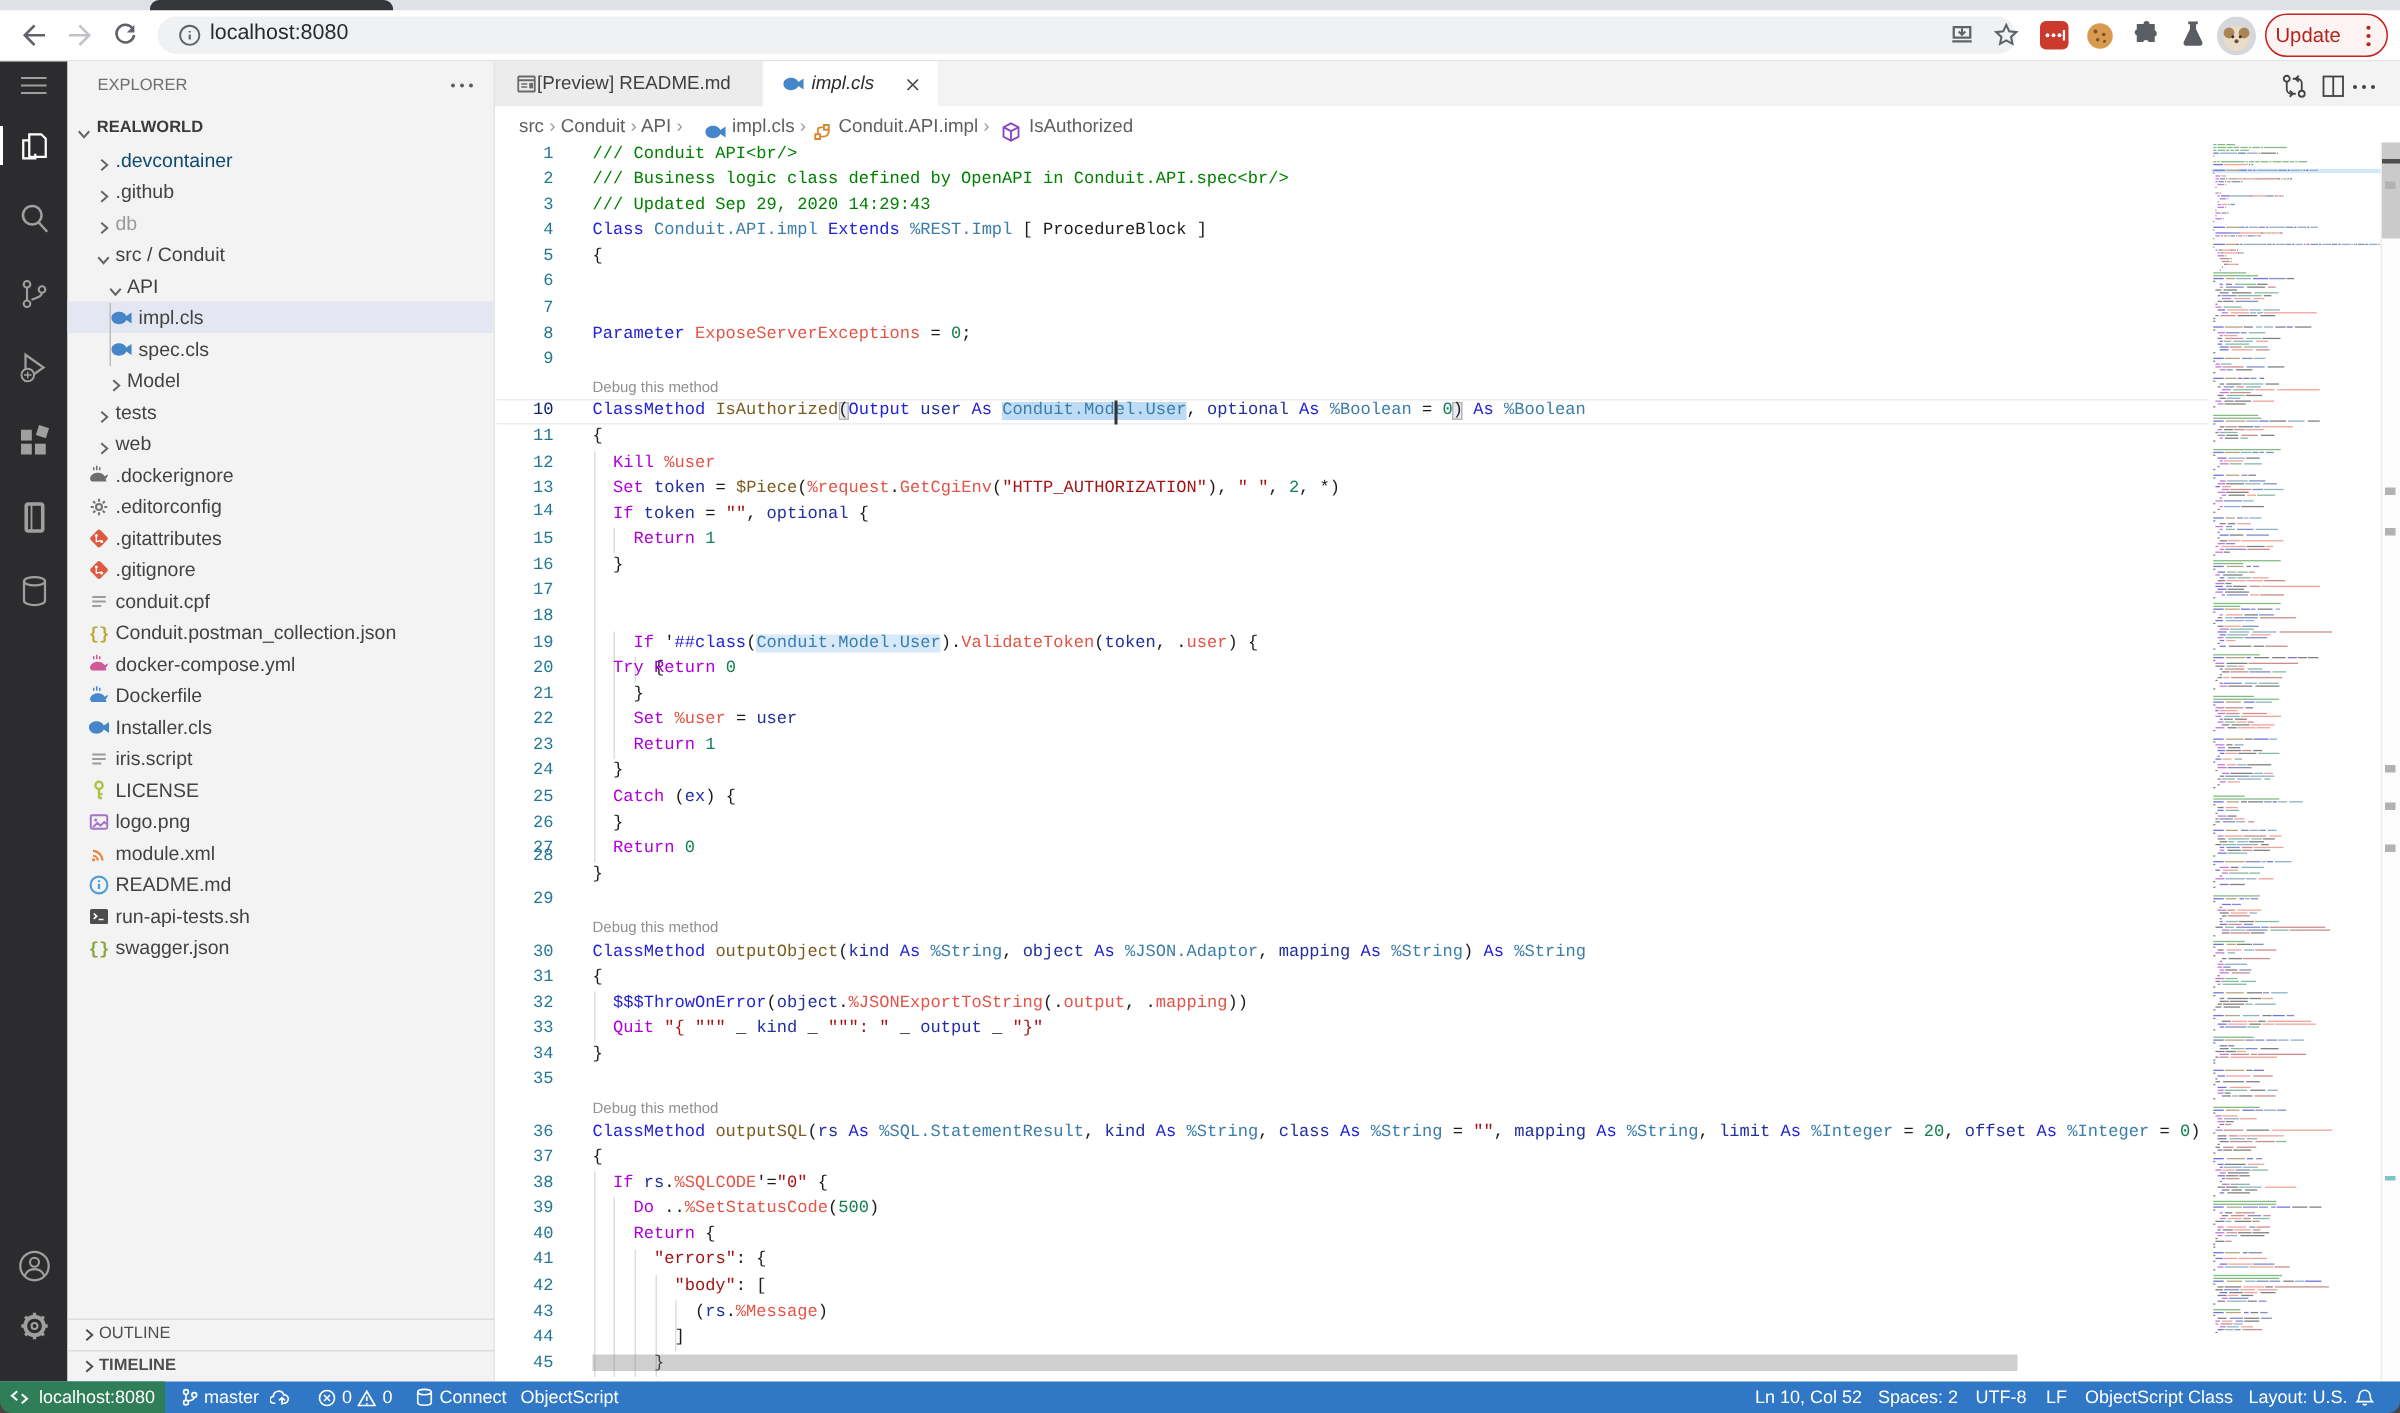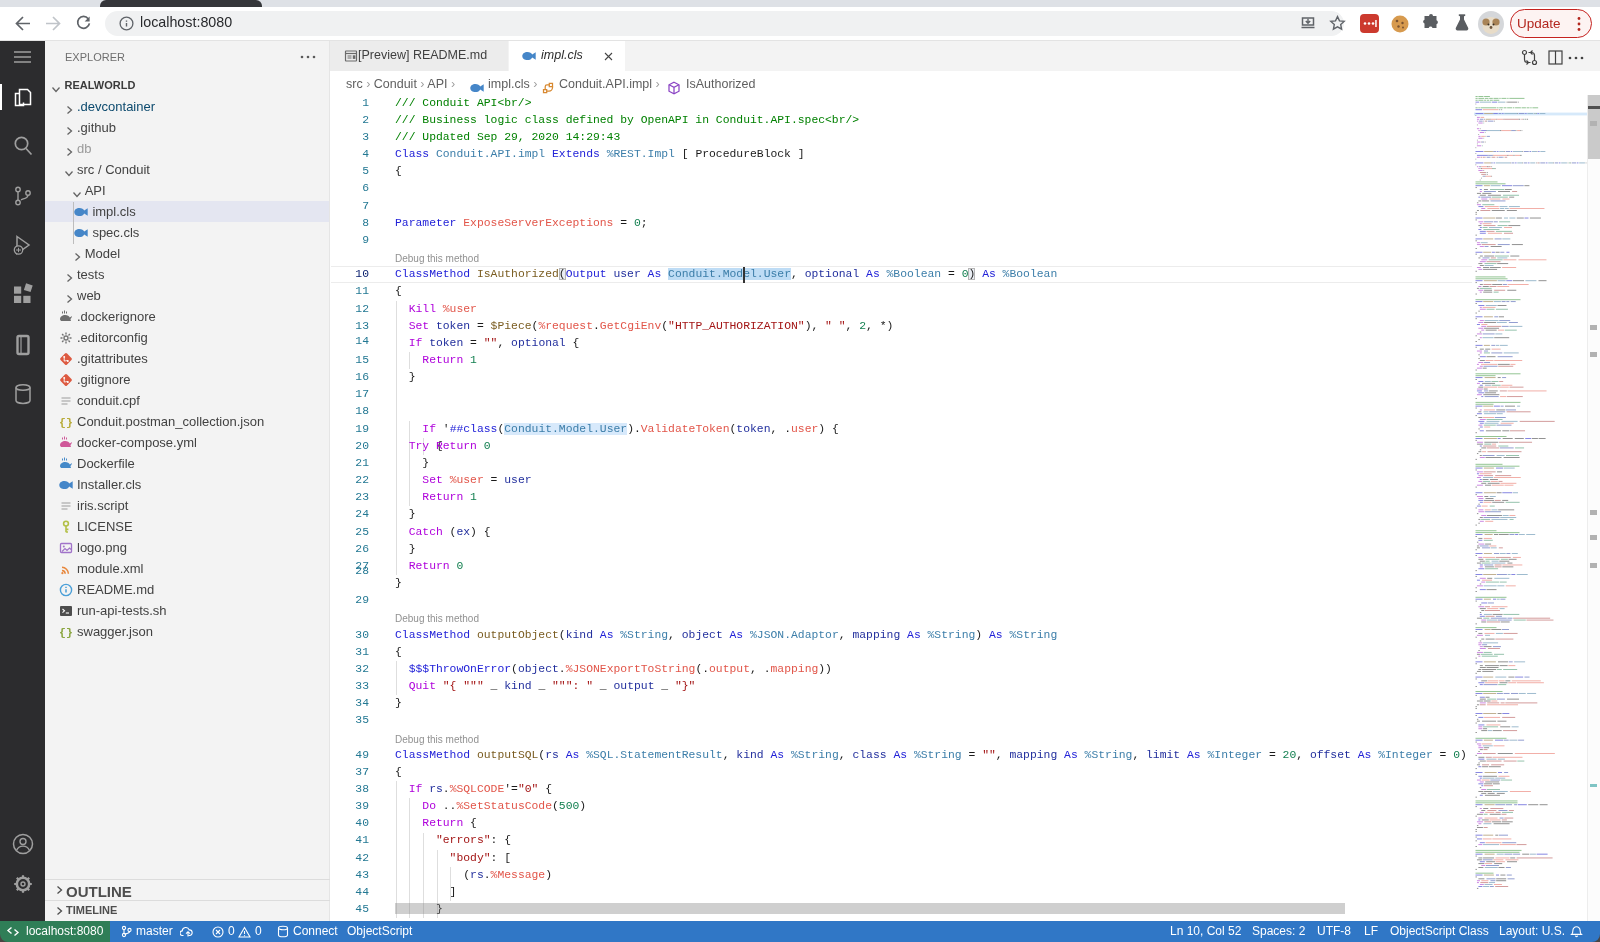--- a/index.html
+++ b/index.html
@@ -314,21 +314,21 @@
       <span class="ticon" style="left:13.0px;"><svg width="16" height="16" viewBox="0 0 16 16">
           <text x="8" y="12" font-family="Liberation Mono" font-weight="bold" font-size="11.5" fill="#8aa53f" text-anchor="middle">{}</text>
         </svg></span>
       <span class="tlabel" style="left:32.0px;">swagger.json</span>
     </div>
     <div class="abs" style="left:73px;top:202px;width:1px;height:42px;background:#bdbdbd;"></div>
     <div class="abs" style="left:45px;top:879px;width:285px;height:21px;border-top:1px solid #dcdcdc;"></div>
     <svg class="abs" style="left:53px;top:884px;" width="12" height="12" viewBox="0 0 12 12">
       <path d="M4.5 2.5l4 3.5-4 3.5" fill="none" stroke="#4e4e4e" stroke-width="1.3"></path>
     </svg>
-    <div class="abs" style="left:66px;top:883px;font-size:15px;font-weight:bold;color:#4e4e4e;">OUTLINE</div>
+    <div class="abs" style="left:66px;top:883px;font-size:11px;font-weight:normal;color:#4e4e4e;">OUTLINE</div>
     <div class="abs" style="left:45px;top:900px;width:285px;height:21px;border-top:1px solid #dcdcdc;"></div>
     <svg class="abs" style="left:53px;top:905px;" width="12" height="12" viewBox="0 0 12 12">
       <path d="M4.5 2.5l4 3.5-4 3.5" fill="none" stroke="#4e4e4e" stroke-width="1.3"></path>
     </svg>
     <div class="abs" style="left:66px;top:904px;font-size:11px;font-weight:bold;color:#4e4e4e;">TIMELINE</div>
     <div class="abs" style="left:330px;top:41px;width:1270px;height:30px;background:#f3f3f3;"></div>
     <div class="abs" style="left:330px;top:41px;width:179px;height:30px;background:#ececec;border-right:1px solid #f3f3f3;"></div>
     <svg class="abs" style="left:343px;top:48px;" width="16" height="16" viewBox="0 0 16 16">
       <rect x="2.5" y="3" width="11" height="10" rx="0.5" fill="none" stroke="#6a6a6a" stroke-width="1.2"></rect>
       <path d="M2.5 5.5h11" stroke="#6a6a6a" stroke-width="1.2"></path>
@@ -446,21 +446,21 @@
     <div class="lnum" style="top:643.72px;">31</div>
     <div class="row code codetxt" style="top:643.72px;left:395px;"><span class="p">{</span></div>
     <div class="lnum" style="top:660.88px;">32</div>
     <div class="row code codetxt" style="top:660.88px;left:395px;"><span class="p">  </span><span class="k">$$$ThrowOnError</span><span class="p">(</span><span class="v">object</span><span class="p">.</span><span class="s">%JSONExportToString</span><span class="p">(.</span><span class="s">output</span><span class="p">, .</span><span class="s">mapping</span><span class="p">))</span></div>
     <div class="lnum" style="top:678.04px;">33</div>
     <div class="row code codetxt" style="top:678.04px;left:395px;"><span class="p">  </span><span class="ctl">Quit</span><span class="p"> </span><span class="st">"{ """</span><span class="p"> _ </span><span class="v">kind</span><span class="p"> _ </span><span class="st">""": "</span><span class="p"> _ </span><span class="v">output</span><span class="p"> _ </span><span class="st">"}"</span></div>
     <div class="lnum" style="top:695.20px;">34</div>
     <div class="row code codetxt" style="top:695.20px;left:395px;"><span class="p">}</span></div>
     <div class="lnum" style="top:712.36px;">35</div>
     <div class="lens" style="top:729.52px;">Debug this method</div>
-    <div class="lnum" style="top:746.68px;">49</div>
+    <div class="lnum" style="top:746.68px;">36</div>
     <div class="row code codetxt" style="top:746.68px;left:395px;"><span class="k">ClassMethod</span><span class="p"> </span><span class="f">outputSQL</span><span class="p">(</span><span class="v">rs</span><span class="p"> </span><span class="k">As</span><span class="p"> </span><span class="t">%SQL.StatementResult</span><span class="p">, </span><span class="v">kind</span><span class="p"> </span><span class="k">As</span><span class="p"> </span><span class="t">%String</span><span class="p">, </span><span class="v">class</span><span class="p"> </span><span class="k">As</span><span class="p"> </span><span class="t">%String</span><span class="p"> = </span><span class="st">""</span><span class="p">, </span><span class="v">mapping</span><span class="p"> </span><span class="k">As</span><span class="p"> </span><span class="t">%String</span><span class="p">, </span><span class="v">limit</span><span class="p"> </span><span class="k">As</span><span class="p"> </span><span class="t">%Integer</span><span class="p"> = </span><span class="n">20</span><span class="p">, </span><span class="v">offset</span><span class="p"> </span><span class="k">As</span><span class="p"> </span><span class="t">%Integer</span><span class="p"> = </span><span class="n">0</span><span class="p">)</span></div>
     <div class="lnum" style="top:763.84px;">37</div>
     <div class="row code codetxt" style="top:763.84px;left:395px;"><span class="p">{</span></div>
     <div class="lnum" style="top:781.00px;">38</div>
     <div class="row code codetxt" style="top:781.00px;left:395px;"><span class="p">  </span><span class="ctl">If</span><span class="p"> </span><span class="v">rs</span><span class="p">.</span><span class="s">%SQLCODE</span><span class="p">'=</span><span class="st">"0"</span><span class="p"> {</span></div>
     <div class="lnum" style="top:798.16px;">39</div>
     <div class="row code codetxt" style="top:798.16px;left:395px;"><span class="p">    </span><span class="ctl">Do</span><span class="p"> ..</span><span class="s">%SetStatusCode</span><span class="p">(</span><span class="n">500</span><span class="p">)</span></div>
     <div class="lnum" style="top:815.32px;">40</div>
     <div class="row code codetxt" style="top:815.32px;left:395px;"><span class="p">    </span><span class="ctl">Return</span><span class="p"> {</span></div>
     <div class="lnum" style="top:832.48px;">41</div>

